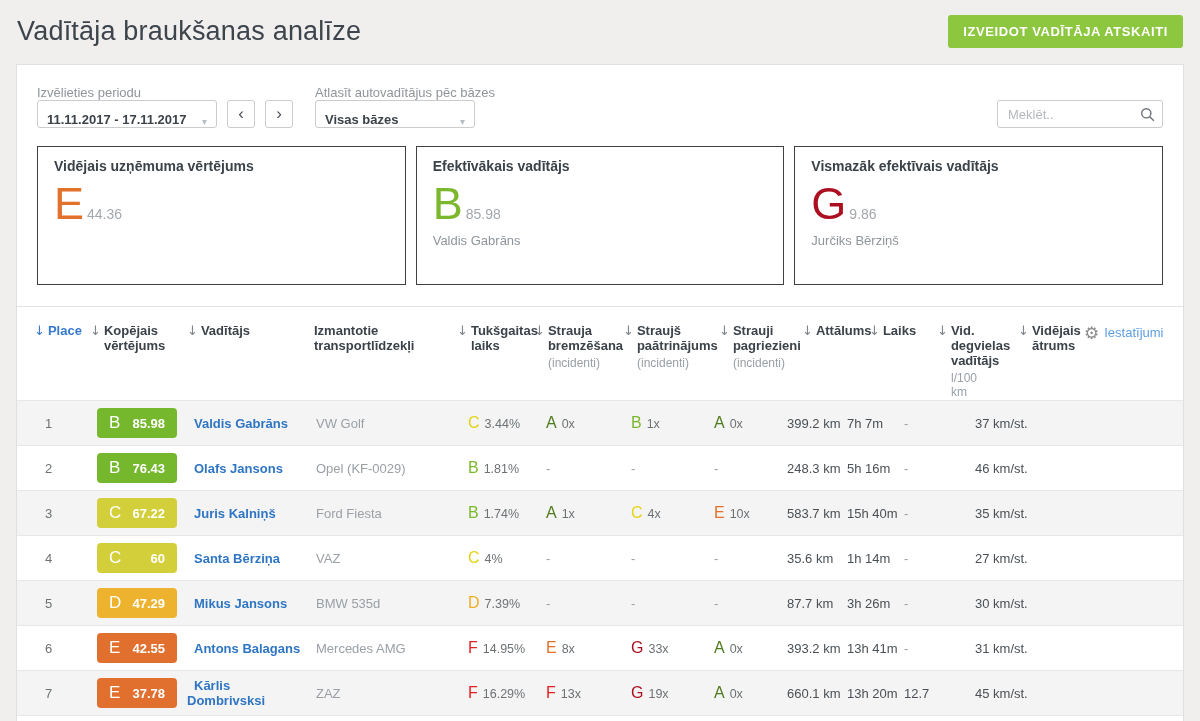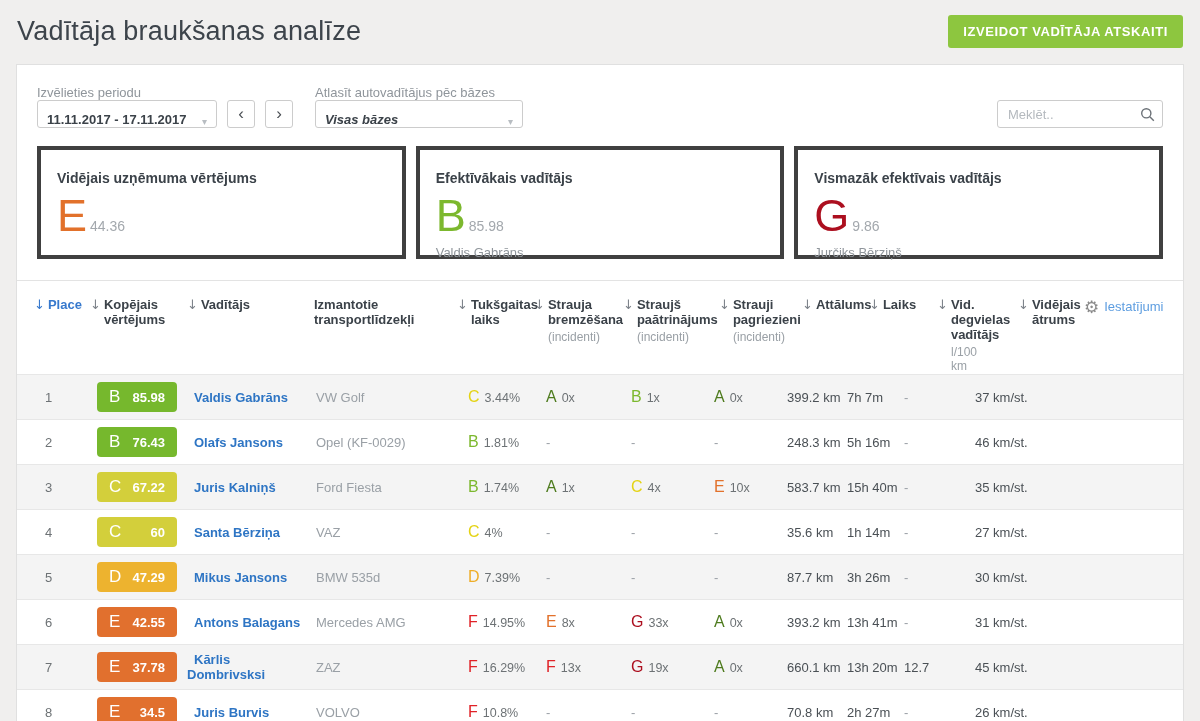--- a/index.html
+++ b/index.html
@@ -23,40 +23,40 @@
   
   .filters{ display:flex; align-items:flex-end; padding:20px 20px 18px 20px; }
   .fgroup{ display:flex; flex-direction:column; }
   .flabel{ font-size:13px; color:#8f959b; }
   .select{
     display:flex; align-items:flex-end; justify-content:space-between;
     height:28px; border:1px solid #ccc; border-radius:3px; background:#fff;
     padding:0 9px; font-size:13px; font-weight:700; color:#3b4249; cursor:pointer;
   }
   .select-period{ width:180px; }
-  .select-base{ width:208px;font-style:italic; }
+  .select-base{ width:160px; }
   .caret{ font-family:"DejaVu Sans",sans-serif; color:#b8bdc2; font-size:10px; margin-left:8px; }
   .navbtn{
     width:28px; height:28px; margin-left:10px; background:#fff;
     border:1px solid #ccc; border-radius:3px; cursor:pointer;
     display:flex; align-items:center; justify-content:center;
     font-size:17px; line-height:1; color:#4a4f54; padding:0 0 2px 0;
   }
   .base-group{ margin-left:22px; }
   .search-wrap{ margin-left:auto; position:relative; }
   .search-input{
     width:166px; height:28px; border:1px solid #ccc; border-radius:3px;
     padding:0 30px 0 10px; font-size:13px; color:#555; outline:none;
     font-family:"Liberation Sans",sans-serif;
   }
   .search-input::placeholder{ color:#b4b9be; }
   .search-icon{ position:absolute; right:8px; top:7px; }
   
   .cards{ display:flex; gap:10px; padding:0 20px; }
-  .card{ flex:1; border:4px solid #404040; background:#fff; height:113px; padding:20px 16px; }
+  .card{ flex:1; border:1px solid #404040; background:#fff; height:139px; padding:11px 16px; }
   .card-title{ font-size:14px; font-weight:700; color:#3b4249; }
   .card-grade-row{ display:flex; align-items:flex-end; margin-top:12px; }
   .card-grade{ font-size:45px; line-height:0.8; font-weight:400; }
   .card-value{ font-size:14px; color:#a3a8ad; margin-left:3px; }
   .card-name{ font-size:13px; color:#8f959b; margin-top:11px; min-height:15px; }
   
   .table-wrap{ margin-top:21px; border-top:1px solid #e3e3e3; }
   table{ width:100%; border-collapse:collapse; table-layout:fixed; }
   col.c0{width:72px} col.c1{width:97px} col.c2{width:125px} col.c3{width:145px}
   col.c4{width:75px} col.c5{width:90px} col.c6{width:90px} col.c7{width:75px}

